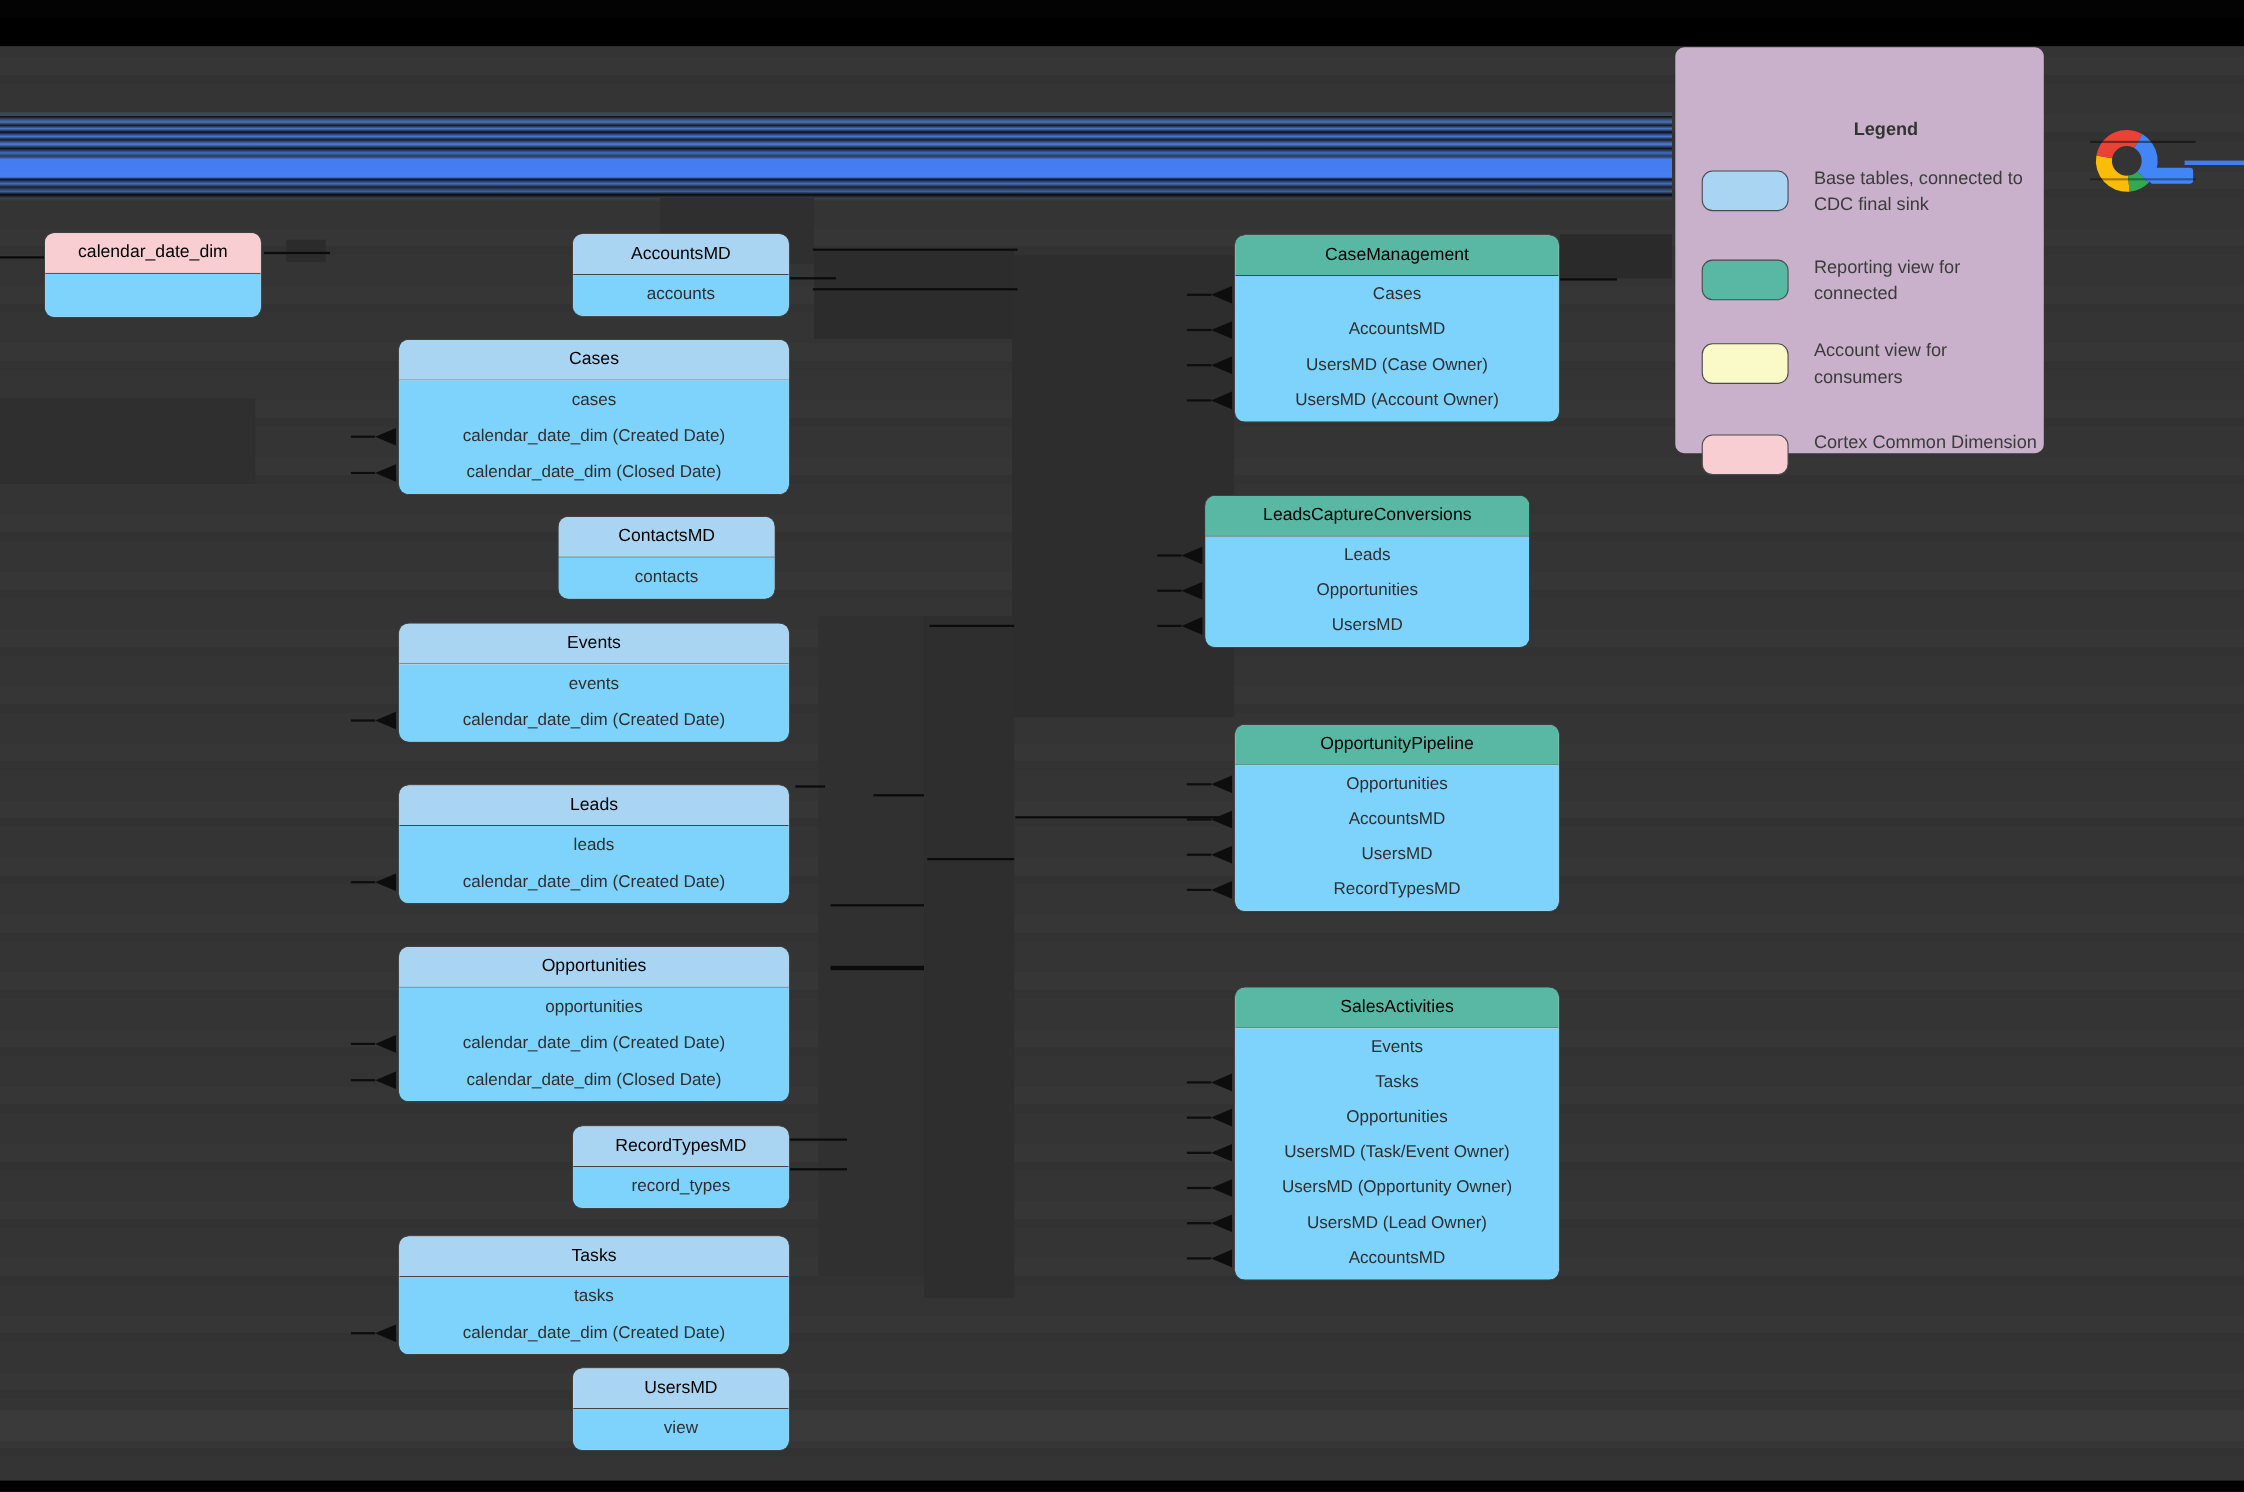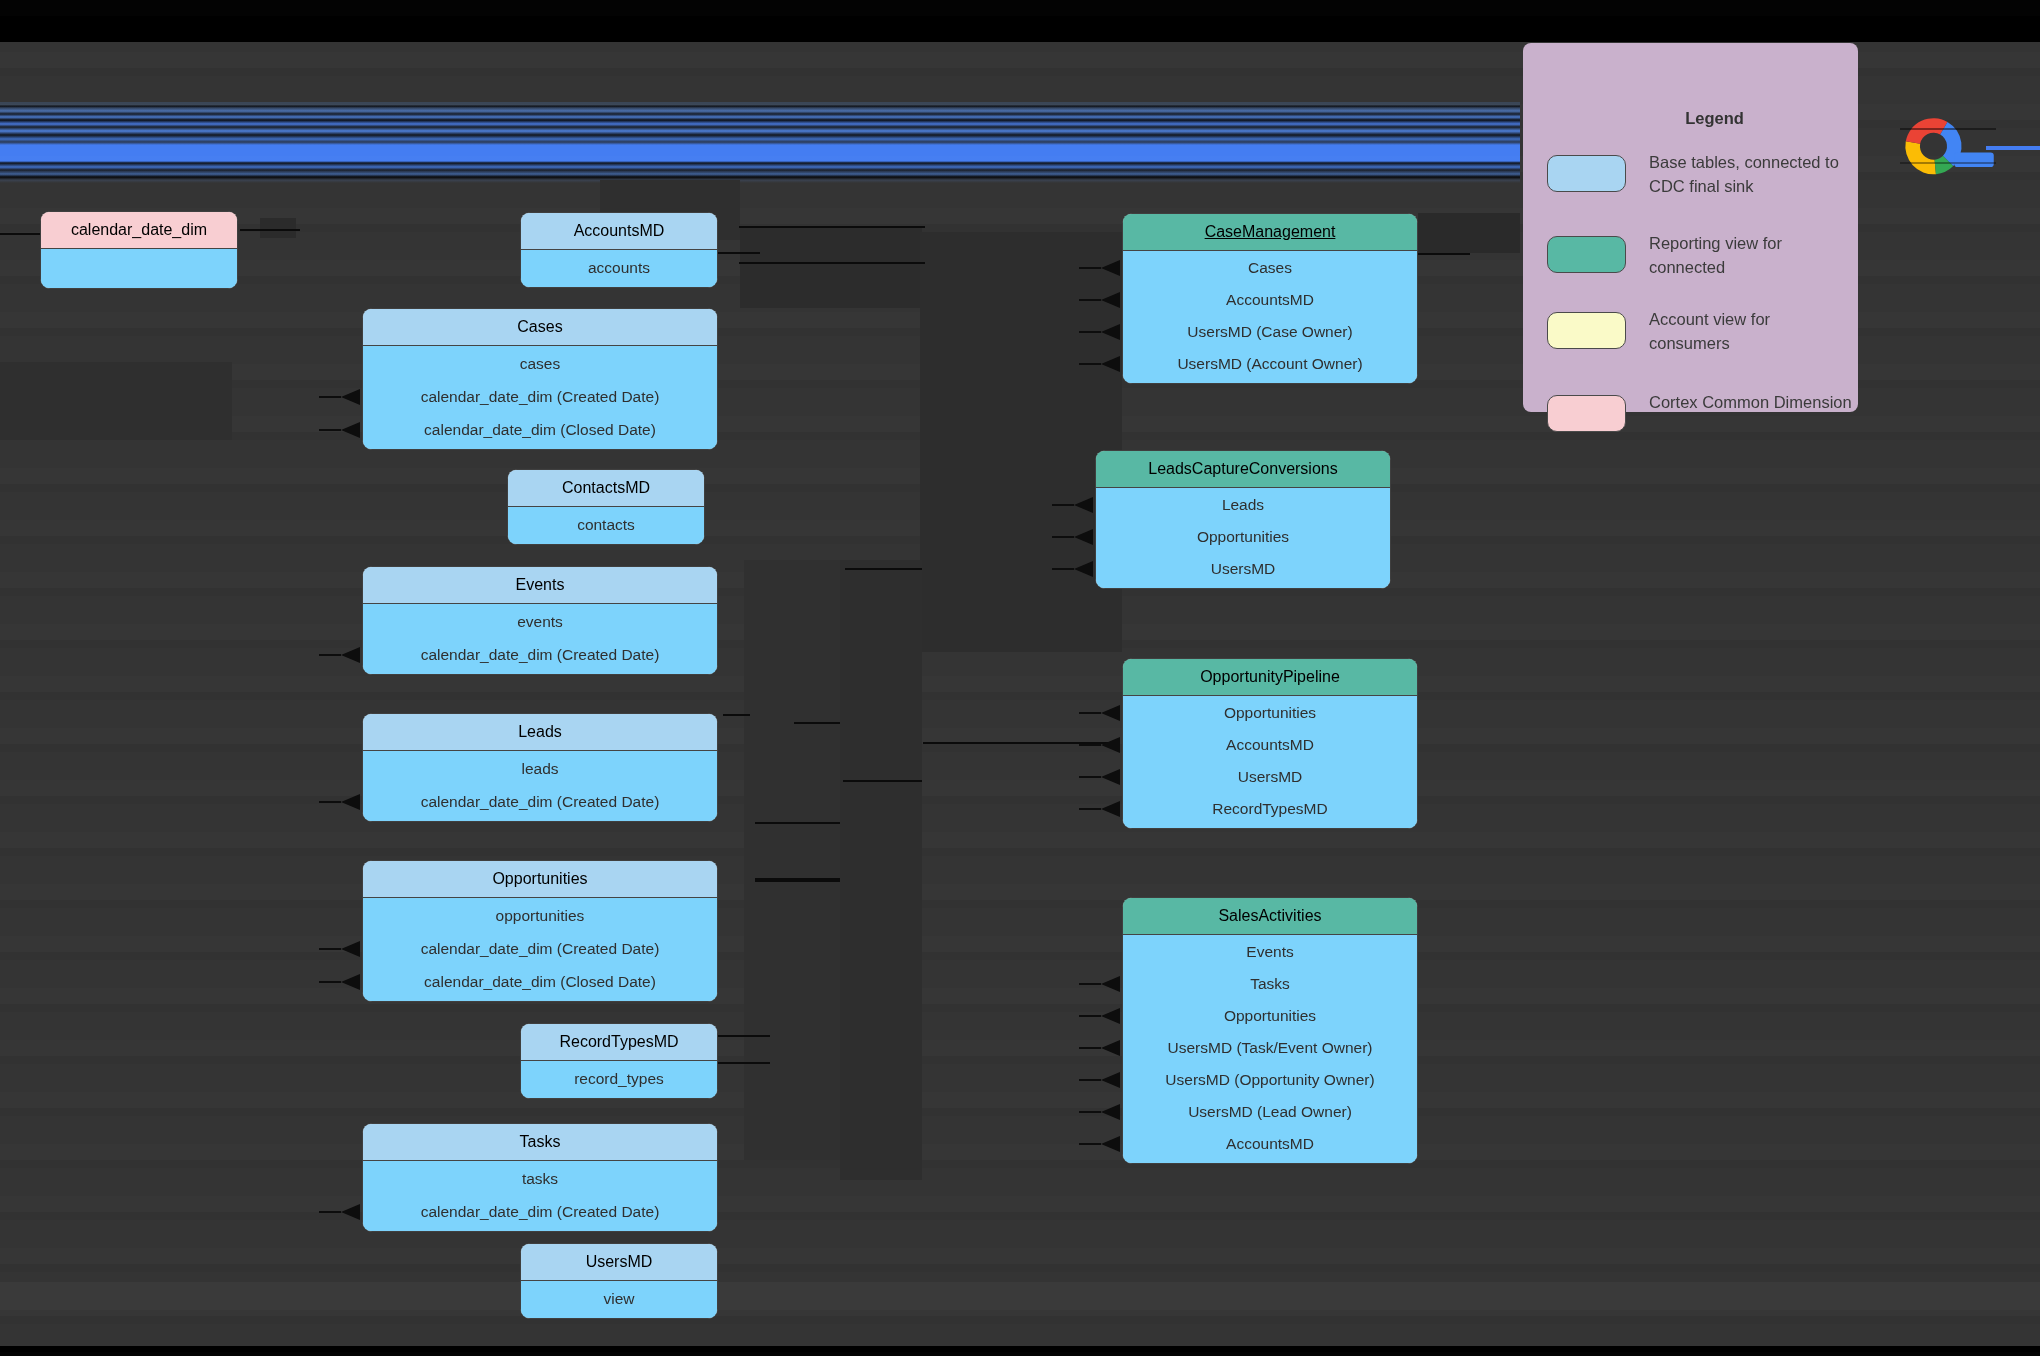--- a/index.html
+++ b/index.html
@@ -192,21 +192,21 @@
 
   <div class="tbox b-users">
     <div class="thead" style="background: rgb(169, 213, 242);">UsersMD</div>
     <div class="tbody">
 
     <div class="row">view</div>
       </div>
   </div>
 
   <div class="tbox b-casemgmt">
-    <div class="thead" style="background: rgb(88, 184, 164); text-decoration: underline;">CaseManagement</div>
+    <div class="thead" style="background: rgb(88, 184, 164);">CaseManagement</div>
     <div class="tbody green-rows">
 
     <div class="row arrow">Cases</div>
         <div class="row arrow">AccountsMD</div>
         <div class="row arrow">UsersMD (Case Owner)</div>
         <div class="row arrow">UsersMD (Account Owner)</div>
       </div>
   </div>
 
   <div class="tbox b-lcc">

